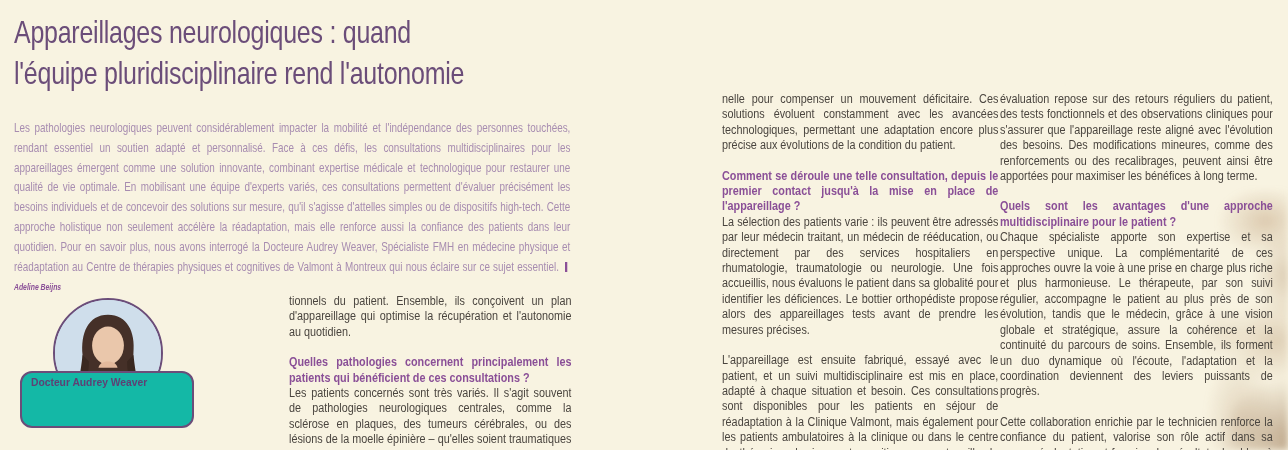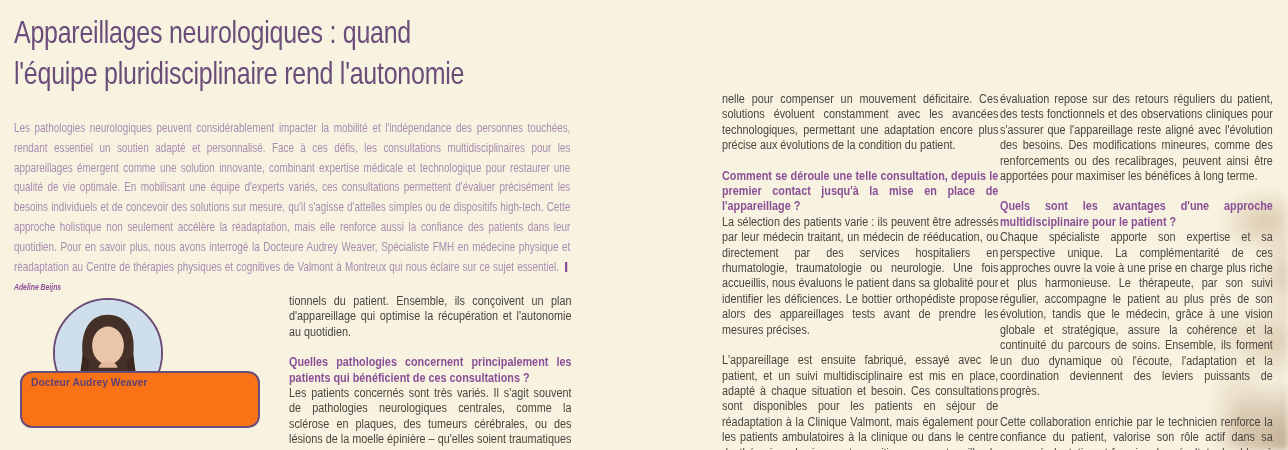--- a/index.html
+++ b/index.html
@@ -45,22 +45,22 @@
   .byline { color:#8a4f97; font-weight:bold; font-style:italic; font-size:9px; }
 
   .photo {
     position:absolute; left:53px; top:298px; width:110px; height:110px;
     border-radius:50%; border:2.5px solid #6b4d79; overflow:hidden;
     background:#cfdeeb;
   }
   .photo svg { display:block; width:100%; height:100%; }
 
   .caption-box {
-    position:absolute; left:20px; top:371px; width:240px; min-height:57px;
-    border:2px solid #6b4d79; border-radius:12px; background:#f97316;
+    position:absolute; left:20px; top:371px; width:174px; min-height:57px;
+    border:2px solid #6b4d79; border-radius:12px; background:#14b8a6;
     padding:4px 9px 5px 9px;
     color:#5e4174; font-size:10.3px; line-height:11.9px;
   }
   .caption-box .name { font-weight:bold; }
 
   .col {
     position:absolute; transform:scaleX(0.88);
     color:#4a453f; font-size:12.3px; line-height:15.4px; text-align:justify;
   }
   .col p { margin-bottom:15px; }

